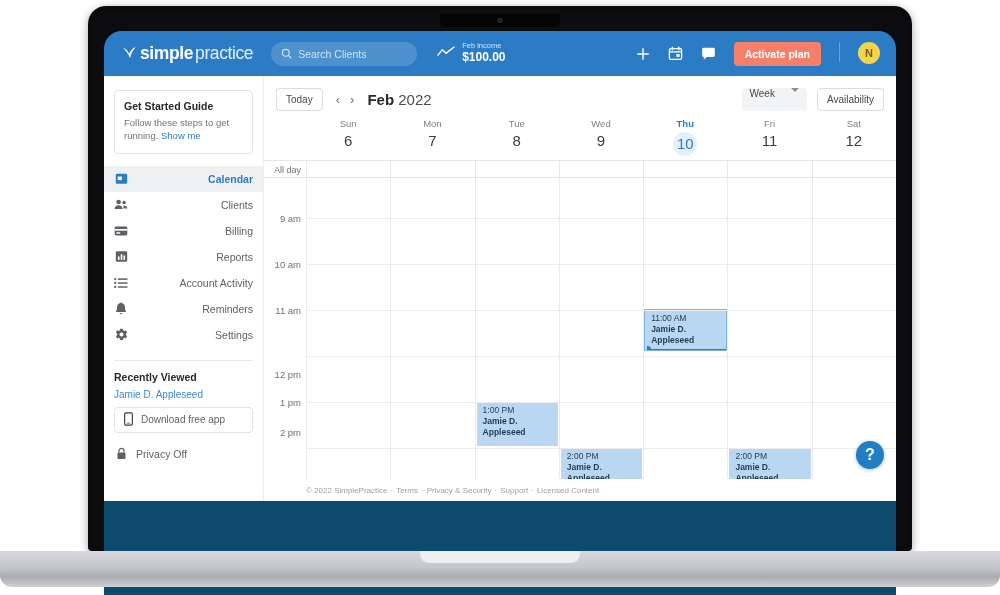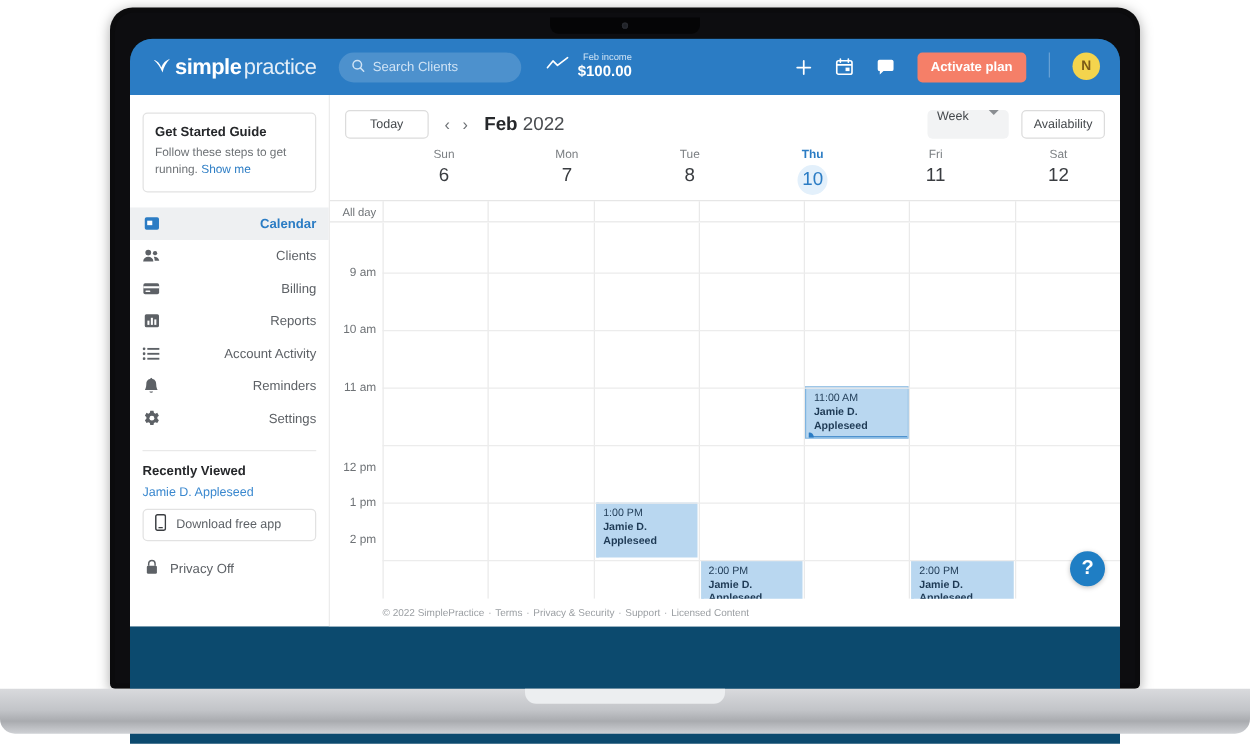--- a/index.html
+++ b/index.html
@@ -59,21 +59,21 @@
   .search {
     margin-left: 18px; width: 146px; height: 24px; border-radius: 13px;
     background: rgba(255,255,255,.16); display:flex; align-items:center; gap:6px;
     padding: 0 10px;
   }
   .search svg { flex: none; }
   .search-ph { color: #cfe3f5; font-size: 10.5px; }
 
   .income { margin-left: 20px; display:flex; align-items:center; gap:7px; }
   .income-txt { line-height:1.15; }
-  .income-label { color:#cfe3f5; font-size:7.5px; display:block;text-align:right; }
+  .income-label { color:#cfe3f5; font-size:7.5px; display:block; }
   .income-val { color:#ffffff; font-size:12px; font-weight:bold; display:block; }
 
   .top-right { margin-left:auto; display:flex; gap:18px; padding-right:4px;}
   .ticon { cursor:pointer; display:flex; align-items:center; }
   .activate {
     background:#f57f68; color:#ffffff; font-size:10.5px; font-weight:bold;
     border:none; border-radius:4px; padding: 6px 11px; cursor:pointer;
   }
   .divider-v { width:1px; height:20px; background: rgba(255,255,255,.28); }
   .avatar {
@@ -114,21 +114,21 @@
   .dl-app span { font-size:10px; color:#5d6166; }
   .privacy { display:flex; align-items:center; gap:9px; padding: 14px 10px 0 12px;
              font-size:10.5px; color:#5d6166; cursor:pointer; }
 
   
   .main { flex:1; background:#fff; display:flex; flex-direction:column; position:relative; }
 
   .cal-toolbar { height:36px; display:flex; align-items:center; padding: 10px 12px 0 12px; }
   .btn-today {
     font-size:10px; color:#44484c; background:#fff; border:1px solid #dcdcdc;
-    border-radius:4px; padding:5px 19px; cursor:pointer;
+    border-radius:4px; padding:5px 9px; cursor:pointer;
   }
   .navarrow { color:#6e7276; font-size:13px; padding: 0 5px; cursor:pointer; user-select:none; }
   .arrows { display:flex; margin-left:8px; }
   .cal-title { margin-left:8px; font-size:15px; color:#26282b; }
   .cal-title b { font-weight:bold; }
   .cal-title i { font-style:normal; font-weight:300; color:#4a4d51; }
   .tb-right { margin-left:auto; display:flex; align-items:center; gap:10px; }
   .sel-week {
     background:#f2f3f4; border:none; border-radius:4px; height:23px;
     display:flex; align-items:flex-start; gap:16px; padding: 0 8px; cursor:pointer;
@@ -418,20 +418,24 @@
             <div class="dname">Sun</div>
             <div class="dnum">6</div>
           </div>
           <div class="col">
             <div class="dname">Mon</div>
             <div class="dnum">7</div>
           </div>
           <div class="col">
             <div class="dname">Tue</div>
             <div class="dnum">8</div>
+          </div>
+          <div class="col">
+            <div class="dname">Wed</div>
+            <div class="dnum">9</div>
           </div>
           <div class="col today">
             <div class="dname">Thu</div>
             <div class="dnum">10</div>
           </div>
           <div class="col">
             <div class="dname">Fri</div>
             <div class="dnum">11</div>
           </div>
           <div class="col">

